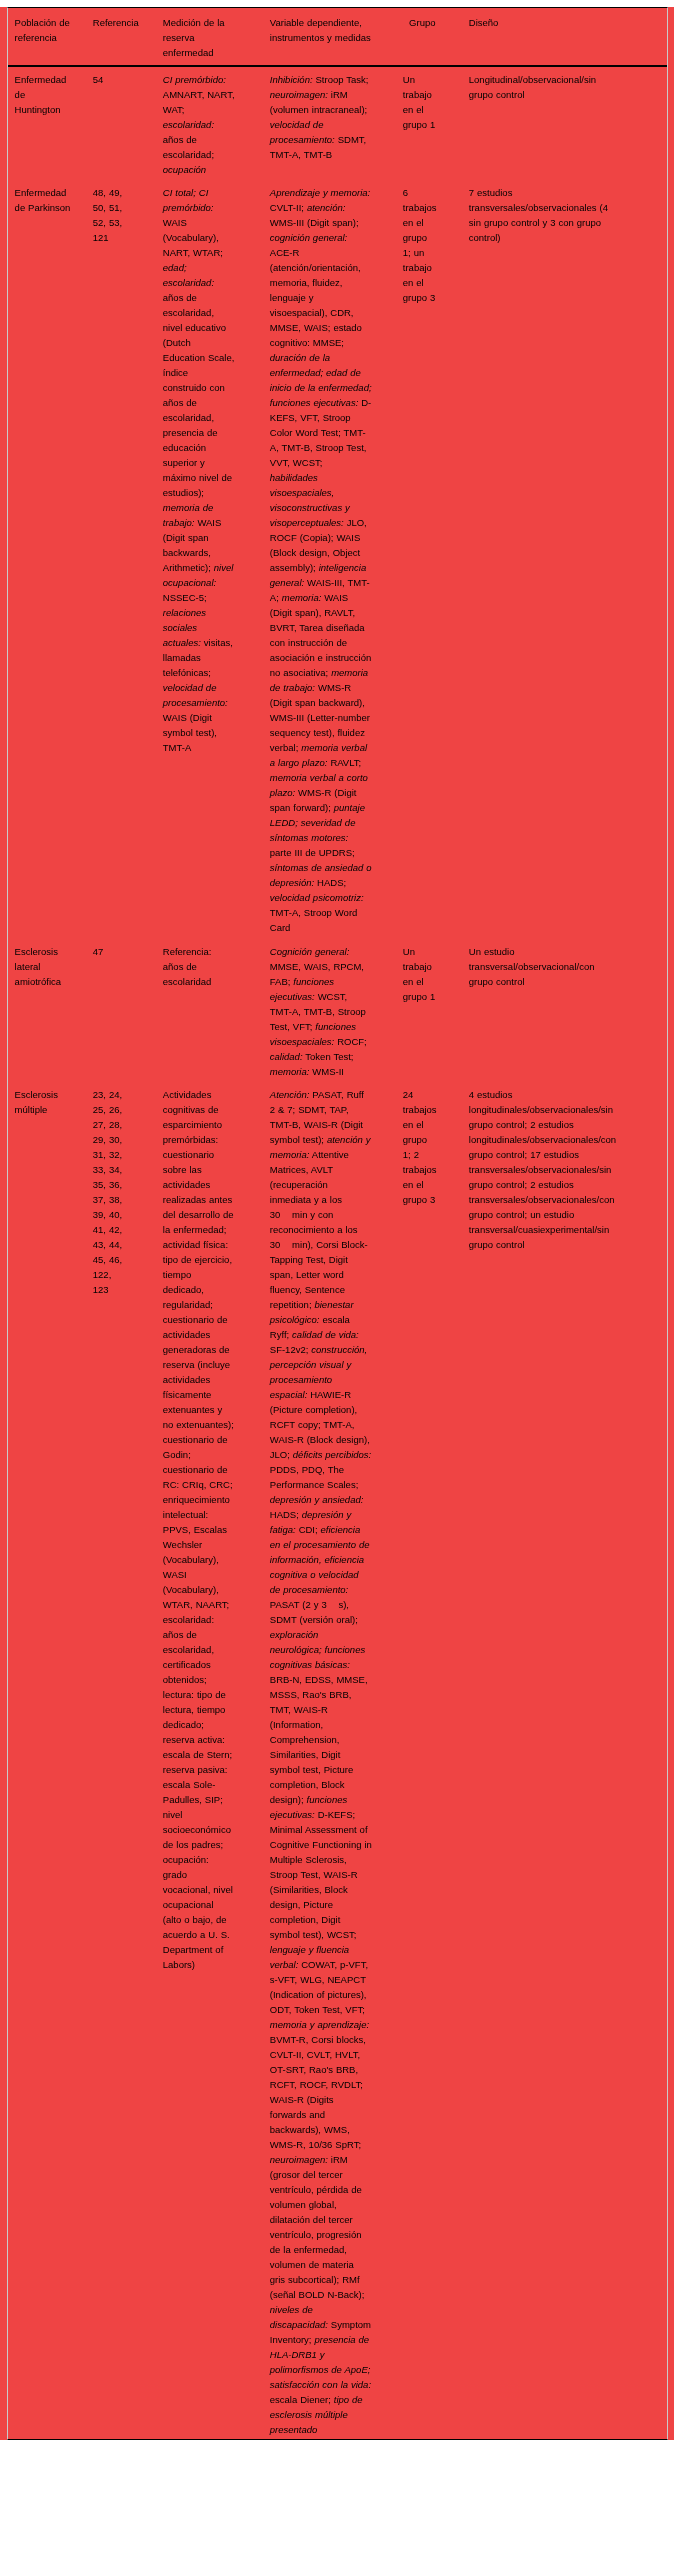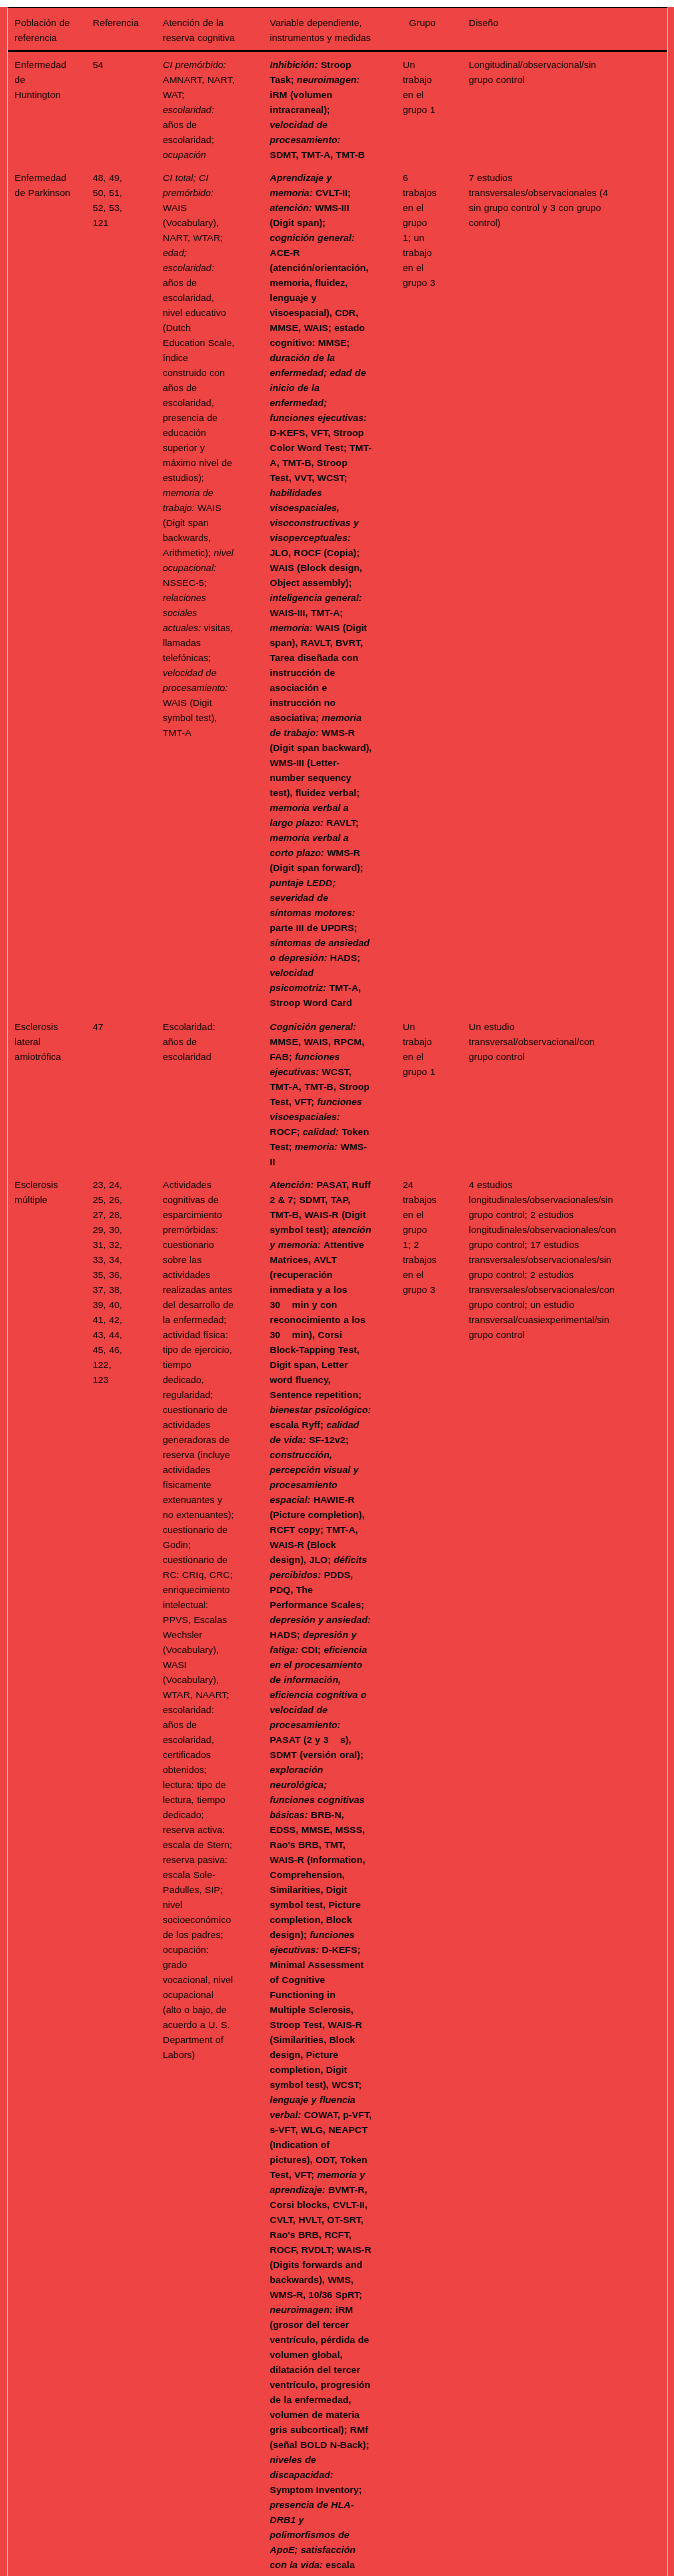--- a/index.html
+++ b/index.html
@@ -38,21 +38,21 @@
   thead td.c1 { padding: 6.8px 19px 5.4px 6.8px; }
   thead td.c2 { padding: 6.8px 6.8px 5.4px 0; }
   thead td.c3 { padding: 6.8px 27px 5.4px 0; }
   thead td.c4 { padding: 6.8px 20.4px 5.4px 0; }
   thead td.c5 { padding: 6.8px 27px 5.4px 0; text-align: center; }
   thead td.c6 { padding: 6.8px 27px 5.4px 0; }
 
   tbody td.c1 { padding: 5.4px 19px 2.7px 6.8px; }
   tbody td.c2 { padding: 5.4px 35px 2.7px 0; margin-top: 12px; }
   tbody td.c3 { padding: 5.4px 35px 2.7px 0; }
-  tbody td.c4 { padding: 5.4px 31px 2.7px 0; font-weight: bold; }
+  tbody td.c4 { padding: 5.4px 31px 2.7px 0; }
   tbody td.c5 { padding: 5.4px 31px 2.7px 0; }
   tbody td.c6 { padding: 5.4px 48px 2.7px 0; }
 
   tbody td i { font-style: italic; }
 </style>
 </head>
 <body>
 
 <div class="page">
   <div class="table-wrap">
@@ -62,21 +62,21 @@
         <col style="width:70px">
         <col style="width:107px">
         <col style="width:133px">
         <col style="width:66px">
         <col>
       </colgroup>
       <thead>
         <tr>
           <td class="c1">Población de referencia</td>
           <td class="c2">Referencia</td>
-          <td class="c3">Atención de la reserva cognitiva</td>
+          <td class="c3">Medición de la reserva enfermedad</td>
           <td class="c4">Variable dependiente, instrumentos y medidas</td>
           <td class="c5">Grupo</td>
           <td class="c6">Diseño</td>
         </tr>
       </thead>
       <tbody>
         <tr>
           <td class="c1">Enfermedad de Huntington</td>
           <td class="c2">54</td>
           <td class="c3"><i>CI premórbido:</i> AMNART, NART, WAT; <i>escolaridad:</i> años de escolaridad; <i>ocupación</i></td>
@@ -88,21 +88,21 @@
           <td class="c1">Enfermedad de Parkinson</td>
           <td class="c2">48, 49, 50, 51, 52, 53, 121</td>
           <td class="c3"><i>CI total; CI premórbido:</i> WAIS (Vocabulary), NART, WTAR; <i>edad; escolaridad:</i> años de escolaridad, nivel educativo (Dutch Education Scale, índice construido con años de escolaridad, presencia de educación superior y máximo nivel de estudios); <i>memoria de trabajo:</i> WAIS (Digit span backwards, Arithmetic); <i>nivel ocupacional:</i> NSSEC-5; <i>relaciones sociales actuales:</i> visitas, llamadas telefónicas; <i>velocidad de procesamiento:</i> WAIS (Digit symbol test), TMT-A</td>
           <td class="c4"><i>Aprendizaje y memoria:</i> CVLT-II; <i>atención:</i> WMS-III (Digit span); <i>cognición general:</i> ACE-R (atención/orientación, memoria, fluidez, lenguaje y visoespacial), CDR, MMSE, WAIS; estado cognitivo: MMSE; <i>duración de la enfermedad; edad de inicio de la enfermedad; funciones ejecutivas:</i> D-KEFS, VFT, Stroop Color Word Test; TMT-A, TMT-B, Stroop Test, VVT, WCST; <i>habilidades visoespaciales, visoconstructivas y visoperceptuales:</i> JLO, ROCF (Copia); WAIS (Block design, Object assembly); <i>inteligencia general:</i> WAIS-III, TMT-A; <i>memoria:</i> WAIS (Digit span), RAVLT, BVRT, Tarea diseñada con instrucción de asociación e instrucción no asociativa; <i>memoria de trabajo:</i> WMS-R (Digit span backward), WMS-III (Letter-number sequency test), fluidez verbal; <i>memoria verbal a largo plazo:</i> RAVLT; <i>memoria verbal a corto plazo:</i> WMS-R (Digit span forward); <i>puntaje LEDD; severidad de síntomas motores:</i> parte III de UPDRS; <i>síntomas de ansiedad o depresión:</i> HADS; <i>velocidad psicomotriz:</i> TMT-A, Stroop Word Card</td>
           <td class="c5">6 trabajos en el grupo 1; un trabajo en el grupo 3</td>
           <td class="c6">7 estudios transversales/observacionales (4 sin grupo control y 3 con grupo control)</td>
         </tr>
         <tr>
           <td class="c1">Esclerosis lateral amiotrófica</td>
           <td class="c2">47</td>
-          <td class="c3">Escolaridad: años de escolaridad</td>
+          <td class="c3">Referencia: años de escolaridad</td>
           <td class="c4"><i>Cognición general:</i> MMSE, WAIS, RPCM, FAB; <i>funciones ejecutivas:</i> WCST, TMT-A, TMT-B, Stroop Test, VFT; <i>funciones visoespaciales:</i> ROCF; <i>calidad:</i> Token Test; <i>memoria:</i> WMS-II</td>
           <td class="c5">Un trabajo en el grupo 1</td>
           <td class="c6">Un estudio transversal/observacional/con grupo control</td>
         </tr>
         <tr>
           <td class="c1">Esclerosis múltiple</td>
           <td class="c2">23, 24, 25, 26, 27, 28, 29, 30, 31, 32, 33, 34, 35, 36, 37, 38, 39, 40, 41, 42, 43, 44, 45, 46, 122, 123</td>
           <td class="c3">Actividades cognitivas de esparcimiento premórbidas: cuestionario sobre las actividades realizadas antes del desarrollo de la enfermedad; actividad física: tipo de ejercicio, tiempo dedicado, regularidad; cuestionario de actividades generadoras de reserva (incluye actividades físicamente extenuantes y no extenuantes); cuestionario de Godin; cuestionario de RC: CRIq, CRC; enriquecimiento intelectual: PPVS, Escalas Wechsler (Vocabulary), WASI (Vocabulary), WTAR, NAART; escolaridad: años de escolaridad, certificados obtenidos; lectura: tipo de lectura, tiempo dedicado; reserva activa: escala de Stern; reserva pasiva: escala Sole-Padulles, SIP; nivel socioeconómico de los padres; ocupación: grado vocacional, nivel ocupacional (alto o bajo, de acuerdo a U. S. Department of Labors)</td>
           <td class="c4"><i>Atención:</i> PASAT, Ruff 2 &amp; 7; SDMT, TAP, TMT-B, WAIS-R (Digit symbol test); <i>atención y memoria:</i> Attentive Matrices, AVLT (recuperación inmediata y a los 30&nbsp;&nbsp;&nbsp;&nbsp;min y con reconocimiento a los 30&nbsp;&nbsp;&nbsp;&nbsp;min), Corsi Block-Tapping Test, Digit span, Letter word fluency, Sentence repetition; <i>bienestar psicológico:</i> escala Ryff; <i>calidad de vida:</i> SF-12v2; <i>construcción, percepción visual y procesamiento espacial:</i> HAWIE-R (Picture completion), RCFT copy; TMT-A, WAIS-R (Block design), JLO; <i>déficits percibidos:</i> PDDS, PDQ, The Performance Scales; <i>depresión y ansiedad:</i> HADS; <i>depresión y fatiga:</i> CDI; <i>eficiencia en el procesamiento de información, eficiencia cognitiva o velocidad de procesamiento:</i> PASAT (2 y 3&nbsp;&nbsp;&nbsp;&nbsp;s), SDMT (versión oral); <i>exploración neurológica; funciones cognitivas básicas:</i> BRB-N, EDSS, MMSE, MSSS, Rao's BRB, TMT, WAIS-R (Information, Comprehension, Similarities, Digit symbol test, Picture completion, Block design); <i>funciones ejecutivas:</i> D-KEFS; Minimal Assessment of Cognitive Functioning in Multiple Sclerosis, Stroop Test, WAIS-R (Similarities, Block design, Picture completion, Digit symbol test), WCST; <i>lenguaje y fluencia verbal:</i> COWAT, p-VFT, s-VFT, WLG, NEAPCT (Indication of pictures), ODT, Token Test, VFT; <i>memoria y aprendizaje:</i> BVMT-R, Corsi blocks, CVLT-II, CVLT, HVLT, OT-SRT, Rao's BRB, RCFT, ROCF, RVDLT; WAIS-R (Digits forwards and backwards), WMS, WMS-R, 10/36 SpRT; <i>neuroimagen:</i> iRM (grosor del tercer ventrículo, pérdida de volumen global, dilatación del tercer ventrículo, progresión de la enfermedad, volumen de materia gris subcortical); RMf (señal BOLD N-Back); <i>niveles de discapacidad:</i> Symptom Inventory; <i>presencia de HLA-DRB1 y polimorfismos de ApoE; satisfacción con la vida:</i> escala Diener; <i>tipo de esclerosis múltiple presentado</i></td>
           <td class="c5">24 trabajos en el grupo 1; 2 trabajos en el grupo 3</td>

